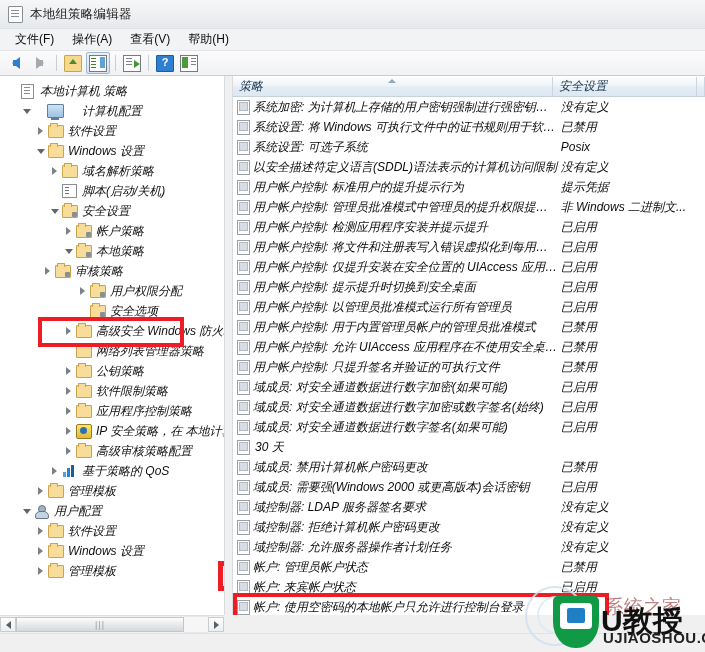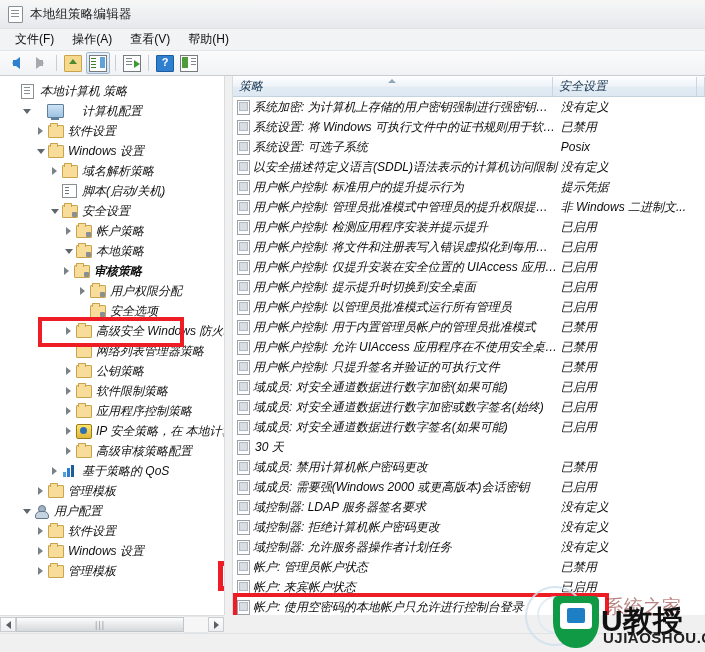--- a/index.html
+++ b/index.html
@@ -486,21 +486,21 @@
           </div>
           <div class="tnode" style="padding-left: 62px;">
             <div class="tw">
               <div class="twist open"></div>
             </div>
             <div class="ticon">
               <div class="f-folder f-lock"></div>
             </div>
             <span class="tlabel">本地策略</span>
           </div>
-          <div class="tnode" style="padding-left: 60px; font-weight: bold;">
+          <div class="tnode" style="padding-left: 41px;">
             <div class="tw">
               <div class="twist"></div>
             </div>
             <div class="ticon">
               <div class="f-folder f-lock"></div>
             </div>
             <span class="tlabel">审核策略</span>
           </div>
           <div class="tnode" style="padding-left: 76px;">
             <div class="tw">

